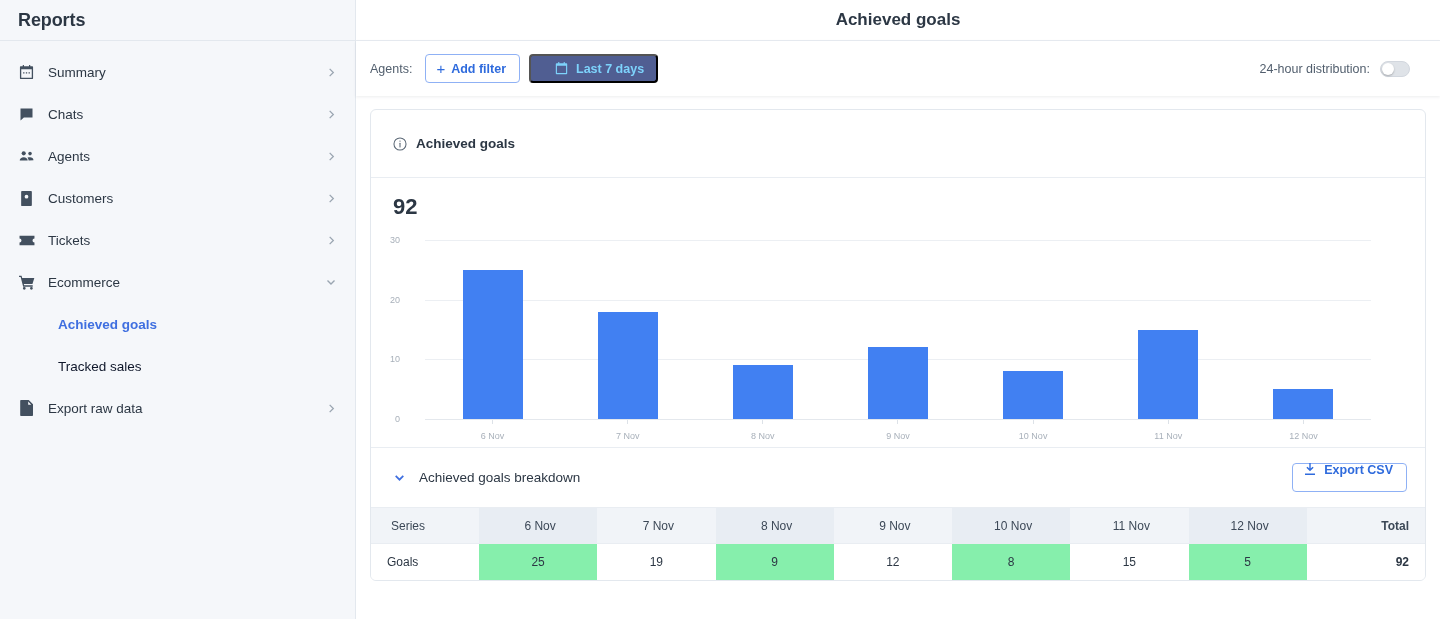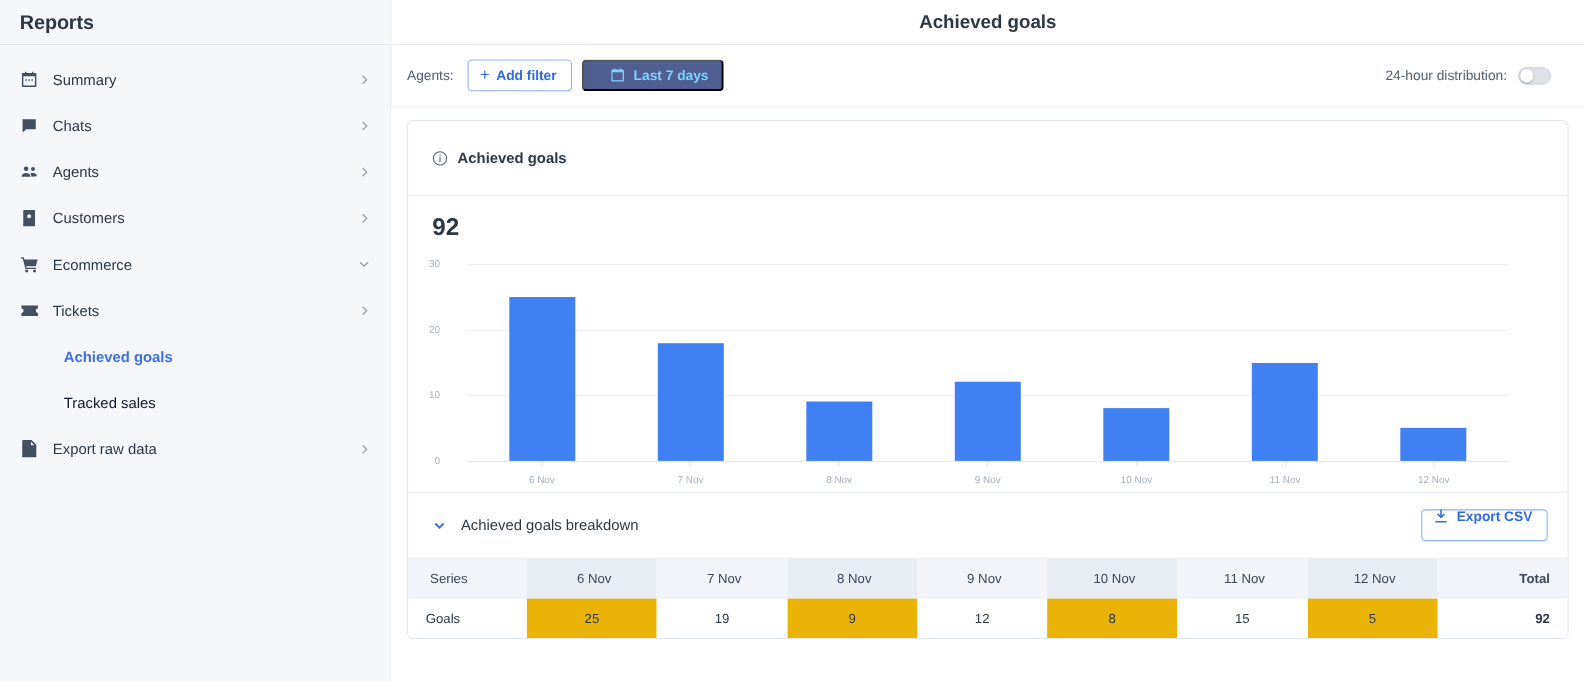--- a/index.html
+++ b/index.html
@@ -224,21 +224,21 @@
     font-size: 12px; color: #2c3744;
     height: 36px;
     padding: 0 16px;
     text-align: center;
     font-weight: normal;
     border-top: 1px solid #e9edf2;
   }
   table.breakdown thead th { background: #f1f4f8; color: #3c4857; padding-left: 20px; }
   table.breakdown thead th.alt { background: #e8edf3; }
   table.breakdown tbody td { background: #ffffff; }
-  table.breakdown tbody td.alt { background: #eab308; }
+  table.breakdown tbody td.alt { background: #86efac; }
   table.breakdown .col-series { text-align: left; width: 108px; }
   table.breakdown .col-total { text-align: right; }
   table.breakdown tbody td.col-total { font-weight: bold; }
   table.breakdown thead th.col-total { font-weight: bold; }
 </style>
 </head>
 <body>
 
 <div class="app">
 
@@ -301,42 +301,42 @@
         <span class="nav-label">Customers</span>
         <span class="nav-chevron">
           <svg width="11" height="11" viewBox="0 0 12 12" fill="none" stroke="currentColor" stroke-width="1.4">
               <path d="M4 2l4 4-4 4"></path>
             </svg>
         </span>
       </div>
 
       <div class="nav-item">
         <span class="nav-icon">
+          <svg width="16" height="13" viewBox="0 0 18 13" fill="currentColor">
+              <path d="M.6 1.2h16.8v3.1a2.2 2.2 0 0 0 0 4.4v3.1H.6V8.7a2.2 2.2 0 0 0 0-4.4zM3.5 5h11v1.1h-11zm0 2.3h11v1.1h-11z"></path>
+            </svg>
+        </span>
+        <span class="nav-label">Tickets</span>
+        <span class="nav-chevron">
+          <svg width="11" height="11" viewBox="0 0 12 12" fill="none" stroke="currentColor" stroke-width="1.4">
+              <path d="M4 2l4 4-4 4"></path>
+            </svg>
+        </span>
+      </div>
+
+      <div class="nav-item">
+        <span class="nav-icon">
           <svg width="16" height="15" viewBox="0 0 17 16" fill="currentColor">
               <path d="M0 .8h2.7l.7 2.3h12.9l-2 6.6H5.1l.4 1.3h9.1v1.4H4.4L1.7 2.2H0zm5.6 11.9a1.5 1.5 0 1 1 0 3 1.5 1.5 0 0 1 0-3zm7.6 0a1.5 1.5 0 1 1 0 3 1.5 1.5 0 0 1 0-3z"></path>
             </svg>
         </span>
         <span class="nav-label">Ecommerce</span>
         <span class="nav-chevron">
           <svg width="12" height="12" viewBox="0 0 12 12" fill="none" stroke="currentColor" stroke-width="1.4">
               <path d="M2.5 4.5L6 8l3.5-3.5"></path>
-            </svg>
-        </span>
-      </div>
-
-      <div class="nav-item">
-        <span class="nav-icon">
-          <svg width="16" height="13" viewBox="0 0 18 13" fill="currentColor">
-              <path d="M.6 1.2h16.8v3.1a2.2 2.2 0 0 0 0 4.4v3.1H.6V8.7a2.2 2.2 0 0 0 0-4.4zM3.5 5h11v1.1h-11zm0 2.3h11v1.1h-11z"></path>
-            </svg>
-        </span>
-        <span class="nav-label">Tickets</span>
-        <span class="nav-chevron">
-          <svg width="11" height="11" viewBox="0 0 12 12" fill="none" stroke="currentColor" stroke-width="1.4">
-              <path d="M4 2l4 4-4 4"></path>
             </svg>
         </span>
       </div>
 
       <div class="sub-item active">
         <span class="sub-label">Achieved goals</span>
       </div>
       <div class="sub-item">
         <span class="sub-label">Tracked sales</span>
       </div>

